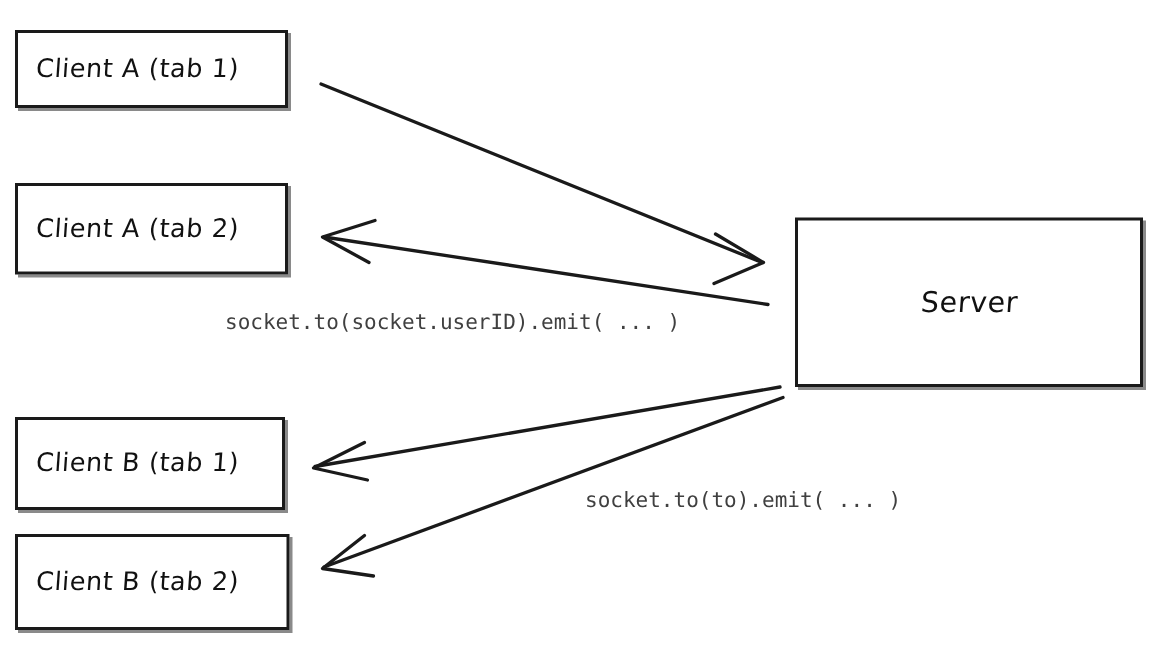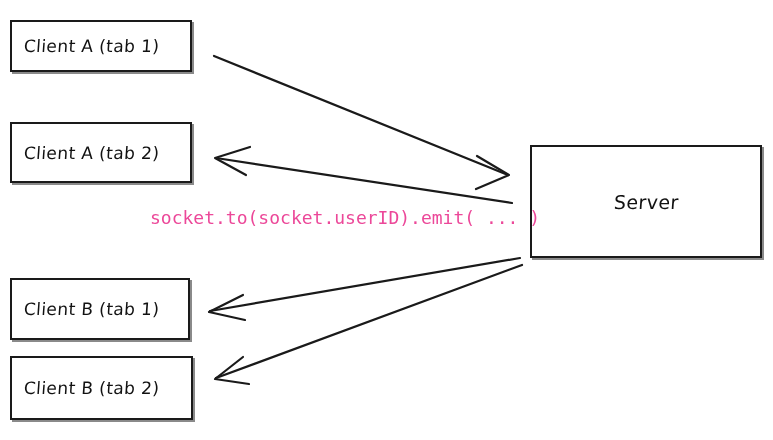--- a/index.html
+++ b/index.html
@@ -49,22 +49,22 @@
   }
   .server-box {
     justify-content: center;
   }
   .server-box .node-label {
     font-size: 19px;
   }
   .edge-label {
     position: absolute;
     font-family: "DejaVu Sans Mono", monospace;
-    font-size: 18px;
-    color: #ec4899;
+    font-size: 14px;
+    color: #404040;
     white-space: nowrap;
     z-index: 3;
     background: transparent;
   }
 </style>
 </head>
 <body>
 
 <div id="diagram-canvas">
 
@@ -107,14 +107,15 @@
   <div class="node-box client-box" style="left:10px; top:356px; width:183px; height:64px;">
     <span class="node-label hand">Client B (tab 2)</span>
   </div>
 
   <div class="node-box server-box" style="left:530px; top:145px; width:232px; height:113px;">
     <span class="node-label hand">Server</span>
   </div>
 
   <div class="edge-label" style="left:150px; top:207px;">socket.to(socket.userID).emit( ... )</div>
 
+  <div class="edge-label" style="left:390px; top:326px;">socket.to(to).emit( ... )</div>
 
 </div>
 
 </body></html>

